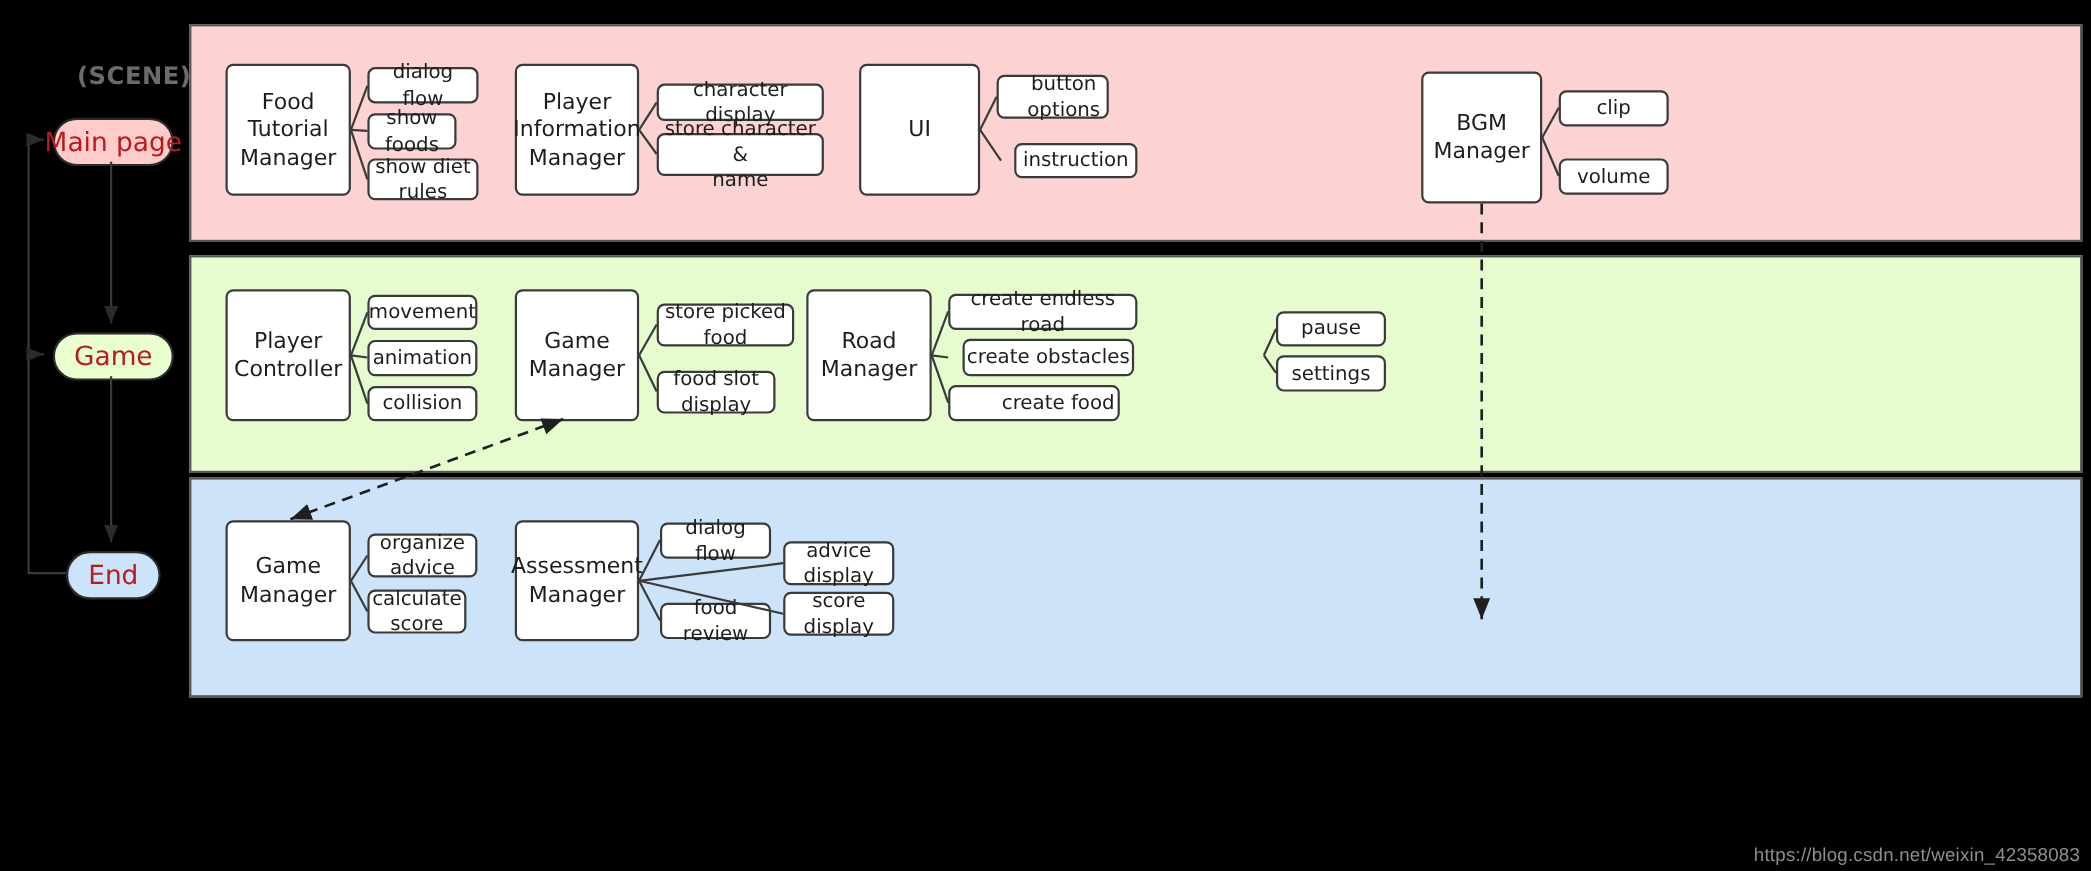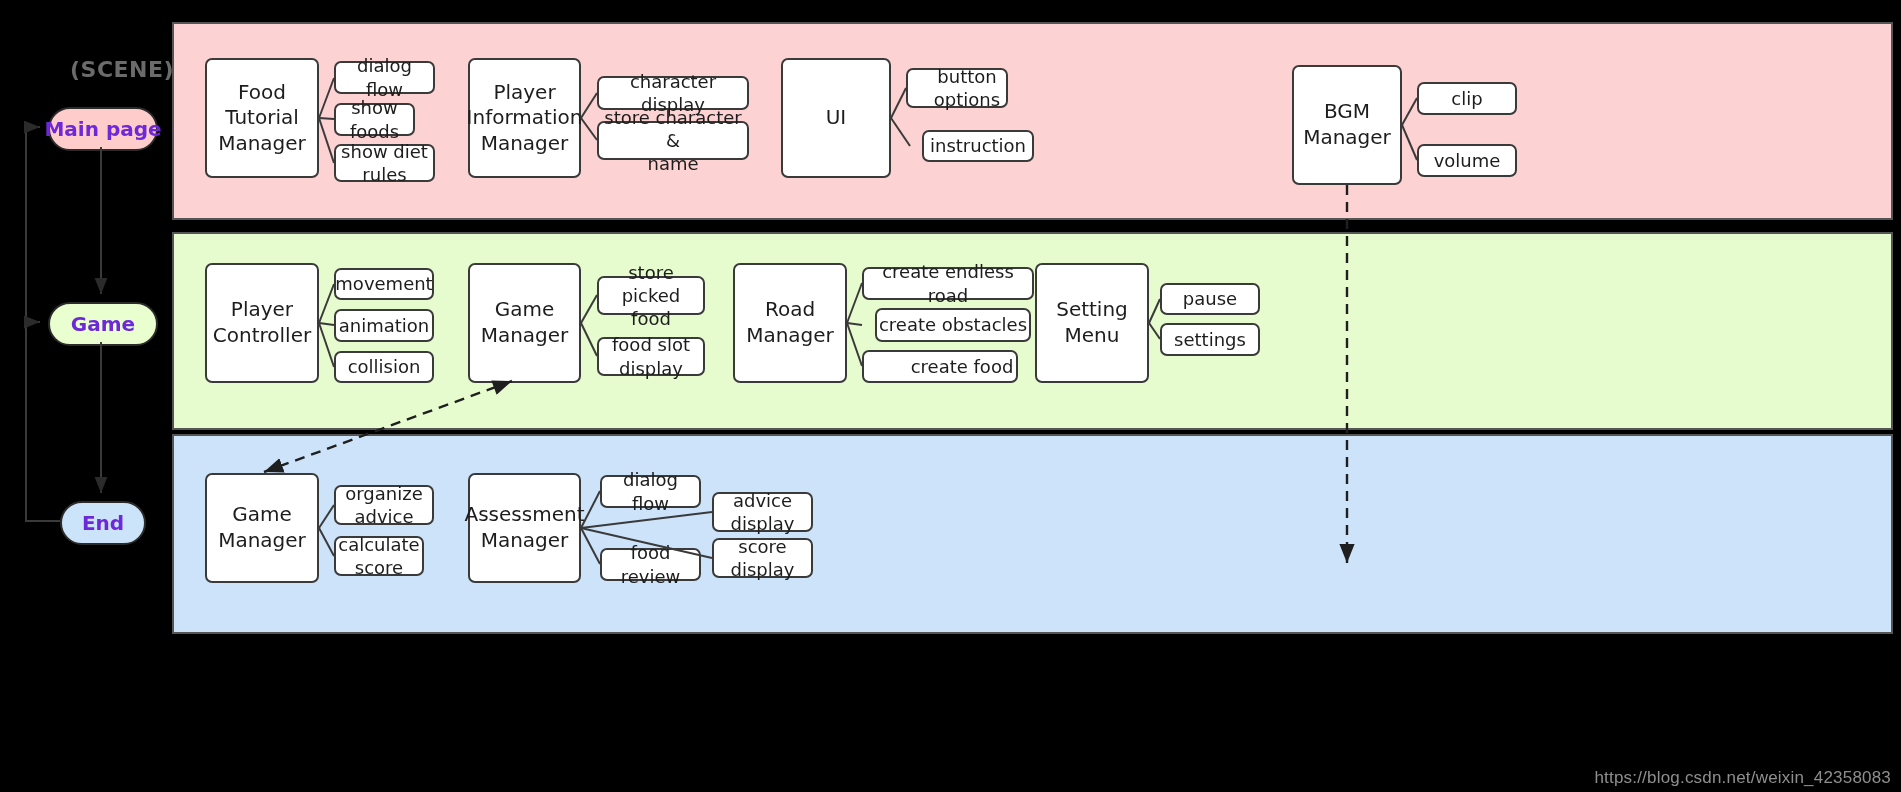--- a/index.html
+++ b/index.html
@@ -10,23 +10,22 @@
   #stage{position:absolute;left:0;top:0;width:1901px;height:792px;background:#000;}
 
   
   .scene-label{
     position:absolute;font-size:22px;font-weight:bold;color:#6b6b6b;
     letter-spacing:.5px;white-space:nowrap;
   }
   .scene-node{
     position:absolute;display:flex;align-items:center;justify-content:center;
     border:2.5px solid #2b2b2b;border-radius:22px;
-    font-size:20px;color:#6d28d9;white-space:nowrap;
+    font-size:24px;color:#b91c1c;white-space:nowrap;
     box-shadow:0 1px 0 rgba(0,0,0,.25);
-    font-weight:bold;
   }
   .scene-node.pink{background:#ffcccc;}
   .scene-node.green{background:#e9ffd0;}
   .scene-node.blue{background:#cbe4fa;}
 
   
   .band{position:absolute;border:2px solid #555;}
   .band.pink{background:#fcd2d2;}
   .band.green{background:#e6fcce;}
   .band.blue{background:#cde3fa;}
@@ -125,43 +124,40 @@
   <div class="node leaf" style="left:334px;top:309px;width:100px;height:33px;">
     <span>animation</span>
   </div>
   <div class="node leaf" style="left:334px;top:351px;width:100px;height:32px;">
     <span>collision</span>
   </div>
 
   <div class="node main" style="left:468px;top:263px;width:113px;height:120px;">
     <span>Game<br>Manager</span>
   </div>
-  <div class="node leaf" style="left:597px;top:276px;width:108px;height:39px;">
+  <div class="node leaf" style="left:597px;top:276px;width:125px;height:39px;">
     <span>store picked<br>food</span>
   </div>
   <div class="node leaf" style="left:597px;top:337px;width:108px;height:39px;">
     <span>food slot<br>display</span>
   </div>
 
   <div class="node main" style="left:733px;top:263px;width:114px;height:120px;">
     <span>Road<br>Manager</span>
   </div>
   <div class="node leaf" style="left:862px;top:267px;width:172px;height:33px;">
     <span>create endless road</span>
   </div>
   <div class="node leaf" style="left:875px;top:308px;width:156px;height:34px;">
     <span>create obstacles</span>
   </div>
   <div class="node leaf" style="left:862px;top:350px;width:156px;height:33px;padding-left:44px;">
     <span>create food</span>
   </div>
 
-  <div class="node main" style="left:1035px;top:263px;width:114px;height:120px;">
-    <span>Setting<br>Menu</span>
-  </div>
   <div class="node leaf" style="left:1160px;top:283px;width:100px;height:32px;">
     <span>pause</span>
   </div>
   <div class="node leaf" style="left:1160px;top:323px;width:100px;height:33px;">
     <span>settings</span>
   </div>
 
   <div class="node main" style="left:205px;top:473px;width:114px;height:110px;">
     <span>Game<br>Manager</span>
   </div>

